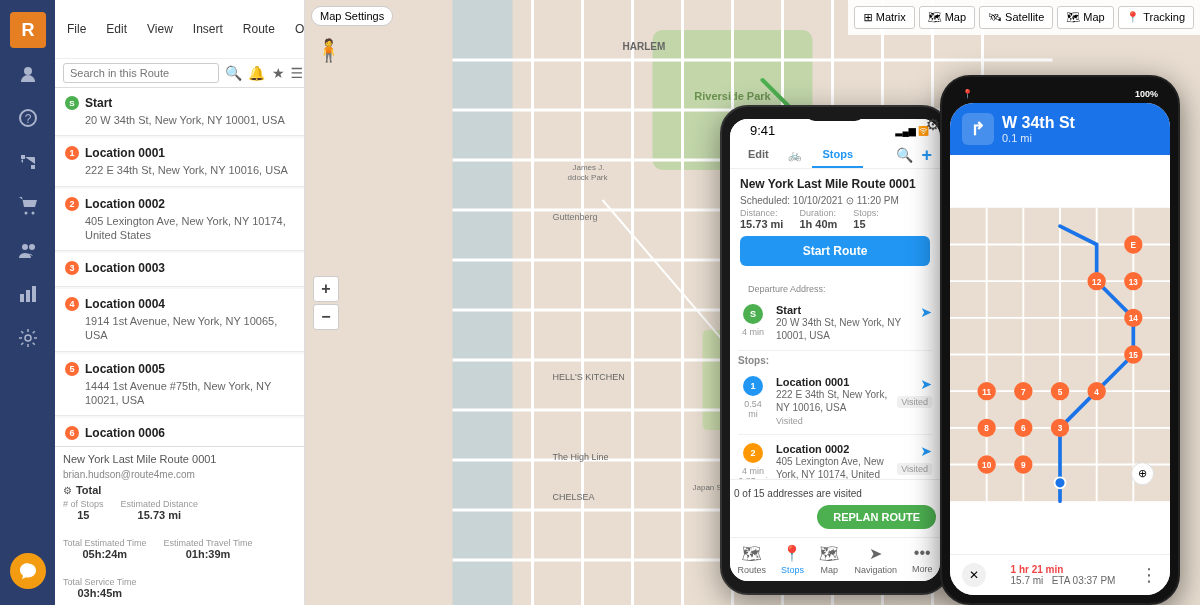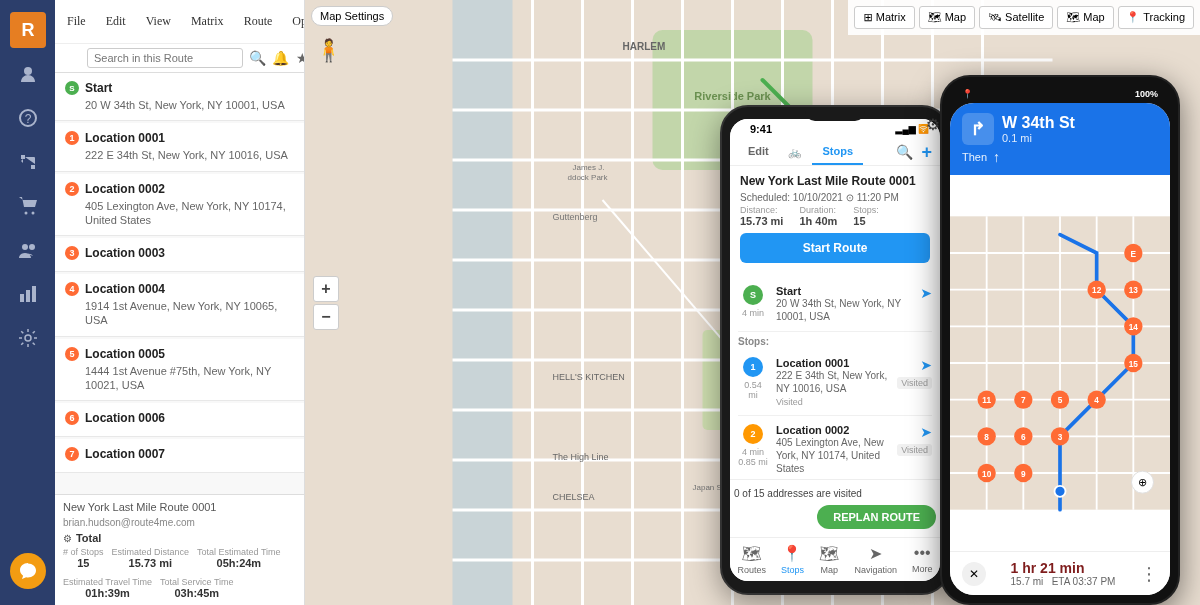--- a/index.html
+++ b/index.html
@@ -79,39 +79,37 @@
     }
 
     .route-panel-header {
       background: white;
       border-bottom: 1px solid #ddd;
     }
 
     .menu-bar {
       display: flex;
       align-items: center;
-      padding: 12px 8px;
+      padding: 20px 8px;
       gap: 12px;
       font-size: 12px;
       color: #333;
       border-bottom: 1px solid #eee;
-      font-family: Liberation Serif, serif;
     }
 
     .menu-item {
       cursor: pointer;
       padding: 2px 4px;
     }
 
     .search-bar {
       display: flex;
       align-items: center;
       padding: 4px 8px;
       gap: 6px;
-      margin-left: 24px;
     }
 
     .search-input {
       flex: 1;
       border: 1px solid #ccc;
       border-radius: 3px;
       padding: 3px 6px;
       font-size: 11px;
     }
 
@@ -351,22 +349,22 @@
       display: flex;
       justify-content: space-between;
       align-items: center;
       padding: 4px 10px;
       font-size: 10px;
       font-weight: bold;
       background: white;
     }
 
     .phone-time {
-      font-size: 11px;
-      font-weight: bold;
+      font-size: 13px;
+      font-weight: normal;
       padding-left: 10px;
     }
 
     .signal-icons {
       display: flex;
       align-items: center;
       gap: 3px;
       font-size: 9px;
     }
 
@@ -794,21 +792,21 @@
     </div>
   </div>
 
   <div class="route-panel">
     <div class="route-panel-header">
 
       <div class="menu-bar">
         <span class="menu-item">File</span>
         <span class="menu-item">Edit</span>
         <span class="menu-item">View</span>
-        <span class="menu-item">Matrix</span>
+        <span class="menu-item">Insert</span>
         <span class="menu-item">Route</span>
         <span class="menu-item">Operations</span>
 
       </div>
 
       <div class="search-bar">
         <input class="search-input" type="text" placeholder="Search in this Route" style="">
         <div class="search-icons">
           <span>🔍</span>
           <span>🔔</span>
@@ -878,21 +876,21 @@
 
     <div class="route-footer">
       <div class="route-footer-bar">
         <span style="font-size:11px;color:#555">New York Last Mile Route 0001</span>
       </div>
       <div style="font-size:10px;color:#888;margin-bottom:4px">brian.hudson@route4me.com</div>
       <div style="display:flex;align-items:center;gap:4px;margin-bottom:3px">
         <span style="font-size:10px;color:#555">⚙</span>
         <span style="font-size:11px;font-weight:bold;color:#333">Total</span>
       </div>
-      <div style="display:flex;gap:8px;font-size:10px;flex-wrap:wrap">
+      <div style="display:flex;gap:17px;font-size:10px;flex-wrap:wrap">
         <div class="stat-col">
           <span class="stat-label"># of Stops</span>
           <span class="stat-value">15</span>
         </div>
         <div class="stat-col">
           <span class="stat-label">Estimated Distance</span>
           <span class="stat-value">15.73 mi</span>
         </div>
         <div class="stat-col">
           <span class="stat-label">Total Estimated Time</span>
@@ -1105,20 +1103,21 @@
                   </div>
                 </div>
               </div>
               <span class="settings-gear">⚙</span>
             </div>
             <button class="start-route-btn">Start Route</button>
           </div>
 
           <div class="stops-list">
 
+            <div class="departure-label">Departure Address:</div>
 
             <div class="stop-item">
               <div class="stop-left">
                 <div class="stop-badge green">S</div>
                 <div class="stop-dist">4 min</div>
               </div>
               <div class="stop-content">
                 <div class="stop-name">Start</div>
                 <div class="stop-addr">20 W 34th St, New York, NY 10001, USA</div>
               </div>
@@ -1202,24 +1201,20 @@
 
         <div class="phone-dark-screen">
 
           <div class="nav-header">
             <div class="nav-direction-row">
               <div class="nav-arrow">↱</div>
               <div>
                 <div class="nav-street">W 34th St</div>
                 <div class="nav-dist">0.1 mi</div>
               </div>
-            </div>
-            <div class="then-row">
-              <span>Then</span>
-              <span style="font-size:14px">↑</span>
             </div>
           </div>
 
           <div class="nav-map">
             <svg width="100%" height="100%" viewBox="0 0 240 320" xmlns="http://www.w3.org/2000/svg">
               <rect width="240" height="320" fill="#e8ddd0"></rect>
 
               <g stroke="#fff" stroke-width="2" fill="none">
                 <line x1="40" y1="0" x2="40" y2="320"></line>
                 <line x1="80" y1="0" x2="80" y2="320"></line>
@@ -1269,21 +1264,21 @@
               <circle cx="120" cy="300" r="6" fill="#1a73e8" stroke="white" stroke-width="2"></circle>
 
               <circle cx="210" cy="290" r="12" fill="white" stroke="#ddd"></circle>
               <text x="210" y="294" text-anchor="middle" font-size="12">⊕</text>
             </svg>
           </div>
 
           <div class="nav-bottom-bar">
             <div class="nav-close-btn">✕</div>
             <div class="nav-eta">
-              <span style="font-size:14px;font-weight:bold;color:#7f1d1d">1 hr 21 min</span>
+              <span style="font-size:10px;font-weight:bold;color:#ef4444">1 hr 21 min</span>
               <span style="font-size:10px;color:#666">
                 <span>15.7 mi</span>
                 &nbsp;
                 <span>ETA 03:37 PM</span>
               </span>
             </div>
             <div class="nav-more-btn">⋮</div>
           </div>
         </div>
       </div>

